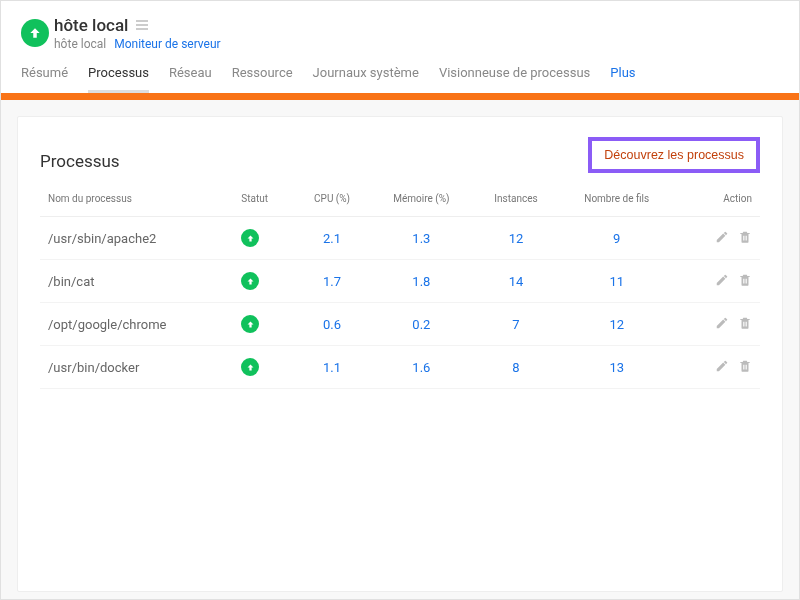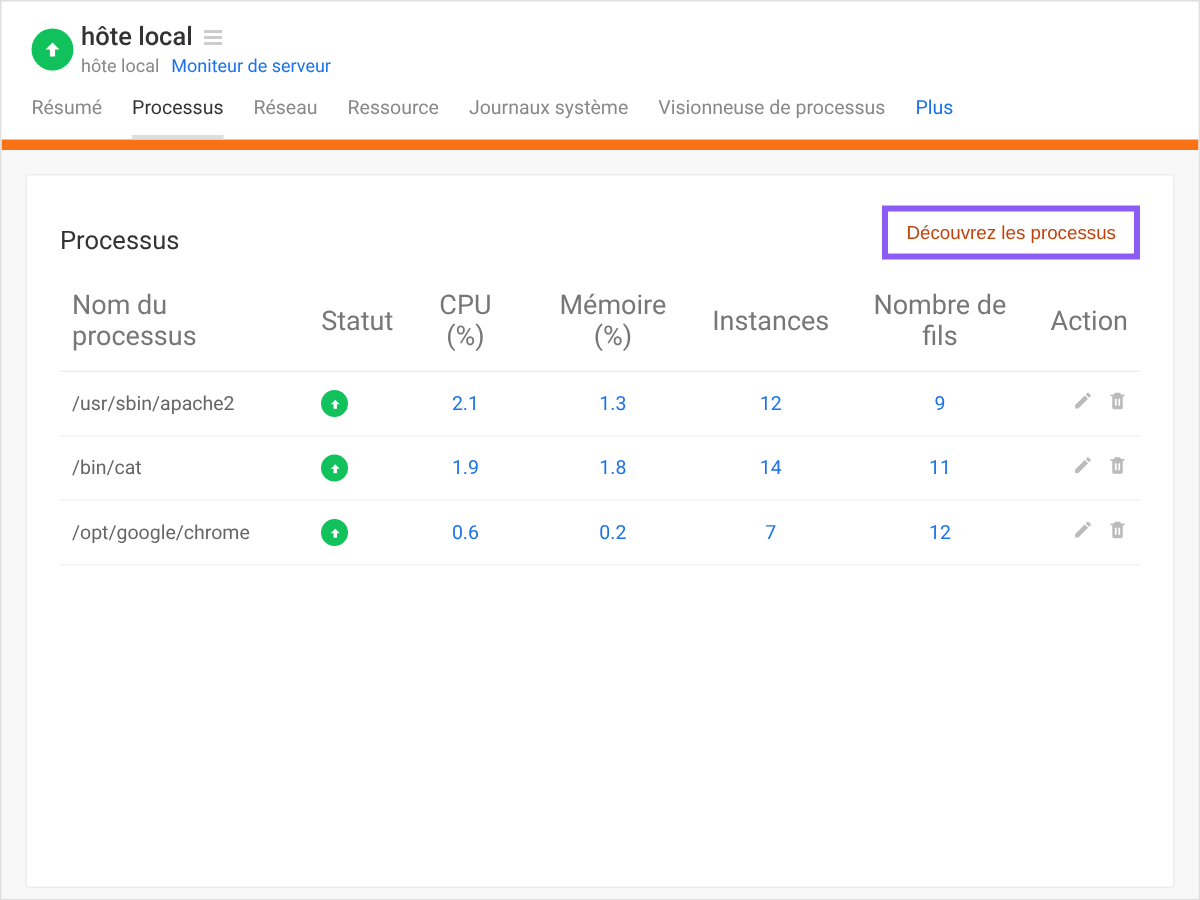--- a/index.html
+++ b/index.html
@@ -19,21 +19,21 @@
     .tabs { display: flex; gap: 20px; padding: 14px 20px 0 20px; border-bottom: 7px solid #f97316; }
     .tab { font-size: 13px; color: #888; padding-bottom: 10px; cursor: pointer; }
     .tab.active { color: #333; border-bottom: 3px solid #ddd; }
     .tab.plus { color: #1a73e8; }
     .content { background: #f8f8f8; padding: 16px; height: calc(100% - 90px); }
     .panel { background: #fff; border: 1px solid #eee; border-radius: 2px; padding: 20px 22px; height: 100%; }
     .panel-header { display: flex; justify-content: flex-end; align-items: center; margin-bottom: 4px; }
     .discover-btn { border: 4px solid #8b5cf6; background: #fff; padding: 7px 12px; font-size: 12.5px; color: #c2410c; cursor: pointer; }
     .panel-title { font-size: 17px; color: #333; margin-bottom: 10px; margin-top: -26px; }
     table { width: 100%; border-collapse: collapse; }
-    thead th { text-align: left; font-size: 18px; font-weight: 400; color: #777; padding: 12px 8px; border-bottom: 1px solid #eee; }
+    thead th { text-align: left; font-size: 10px; font-weight: 400; color: #777; padding: 12px 8px; border-bottom: 1px solid #eee; }
     thead th.center { text-align: center; }
     tbody td { font-size: 13px; padding: 12px 8px; border-bottom: 1px solid #f3f3f3; color: #555; }
     tbody td.name { color: #666; }
     tbody td.link { color: #1a73e8; text-align: center; cursor: pointer; }
     .status-dot { width: 18px; height: 18px; border-radius: 50%; background: #10c15c; display: inline-flex; align-items: center; justify-content: center; }
     .status-dot svg { width: 9px; height: 9px; fill: #fff; }
     .action-cell { text-align: right; white-space: nowrap; }
     .action-icon { color: #bbb; cursor: pointer; margin-left: 6px; display: inline-block; }
     .action-icon svg { width: 14px; height: 14px; fill: #bbb; }
   </style>
@@ -113,21 +113,21 @@
                 </svg></span>
     </td>
   </tr>
           <tr>
     <td class="name">/bin/cat</td>
     <td><span class="status-dot">
                 <svg viewBox="0 0 24 24">
                   <path d="M12 4l-8 8h5v8h6v-8h5z"></path>
                 </svg>
               </span></td>
-    <td class="link">1.9</td>
+    <td class="link">1.7</td>
     <td class="link">1.8</td>
     <td class="link">14</td>
     <td class="link">11</td>
     <td class="action-cell">
       <span class="action-icon"><svg viewBox="0 0 24 24">
                   <path d="M3 17.25V21h3.75L17.81 9.94l-3.75-3.75L3 17.25zM20.71 7.04a1 1 0 0 0 0-1.41l-2.34-2.34a1 1 0 0 0-1.41 0l-1.83 1.83 3.75 3.75 1.83-1.83z"></path>
                 </svg></span>
       <span class="action-icon"><svg viewBox="0 0 24 24">
                   <path d="M6 7h12v13a2 2 0 0 1-2 2H8a2 2 0 0 1-2-2V7zm3-4h6l1 2h4v2H4V5h4l1-2zM9 10v8h2v-8H9zm4 0v8h2v-8h-2z"></path>
                 </svg></span>
@@ -146,16 +146,36 @@
     <td class="link">12</td>
     <td class="action-cell">
       <span class="action-icon"><svg viewBox="0 0 24 24">
                   <path d="M3 17.25V21h3.75L17.81 9.94l-3.75-3.75L3 17.25zM20.71 7.04a1 1 0 0 0 0-1.41l-2.34-2.34a1 1 0 0 0-1.41 0l-1.83 1.83 3.75 3.75 1.83-1.83z"></path>
                 </svg></span>
       <span class="action-icon"><svg viewBox="0 0 24 24">
                   <path d="M6 7h12v13a2 2 0 0 1-2 2H8a2 2 0 0 1-2-2V7zm3-4h6l1 2h4v2H4V5h4l1-2zM9 10v8h2v-8H9zm4 0v8h2v-8h-2z"></path>
                 </svg></span>
     </td>
   </tr>
+          <tr>
+    <td class="name">/usr/bin/docker</td>
+    <td><span class="status-dot">
+                <svg viewBox="0 0 24 24">
+                  <path d="M12 4l-8 8h5v8h6v-8h5z"></path>
+                </svg>
+              </span></td>
+    <td class="link">1.1</td>
+    <td class="link">1.6</td>
+    <td class="link">8</td>
+    <td class="link">13</td>
+    <td class="action-cell">
+      <span class="action-icon"><svg viewBox="0 0 24 24">
+                  <path d="M3 17.25V21h3.75L17.81 9.94l-3.75-3.75L3 17.25zM20.71 7.04a1 1 0 0 0 0-1.41l-2.34-2.34a1 1 0 0 0-1.41 0l-1.83 1.83 3.75 3.75 1.83-1.83z"></path>
+                </svg></span>
+      <span class="action-icon"><svg viewBox="0 0 24 24">
+                  <path d="M6 7h12v13a2 2 0 0 1-2 2H8a2 2 0 0 1-2-2V7zm3-4h6l1 2h4v2H4V5h4l1-2zM9 10v8h2v-8H9zm4 0v8h2v-8h-2z"></path>
+                </svg></span>
+    </td>
+  </tr>
         </tbody>
     </table>
   </div>
 </div>
 
 </body></html>

